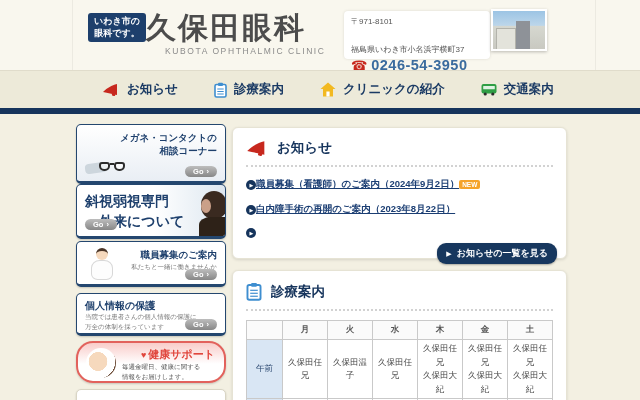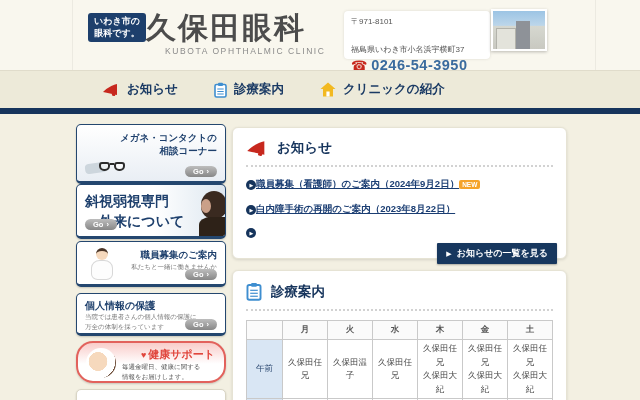--- a/index.html
+++ b/index.html
@@ -94,21 +94,21 @@
                font-size:13.5px; padding-bottom:8px; border-bottom:2px dotted #d2d2d2; }
   .news-list { margin-top:11px; }
   .news-item { display:flex; align-items:center; gap:0; margin-bottom:12px; cursor:pointer; }
   .bullet { width:10px; height:10px; min-width:10px; background:#16345c; border-radius:50%;
             color:#fff; font-size:5px; display:flex; align-items:center; justify-content:center;
             padding-left:1px; }
   .news-link { color:#1b3e73; font-size:9.5px; font-weight:bold; text-decoration:underline; }
   .new-badge { background:#f5a329; color:#fff; font-size:6.5px; font-weight:bold;
                padding:1px 3px; border-radius:2px; }
   .more-btn { position:absolute; right:9px; bottom:-6px; background:#17375e; color:#fff;
-              font-size:9px; font-weight:bold; padding:4px 9px; border-radius:1px;
+              font-size:9px; font-weight:bold; padding:4px 9px; border-radius:9px;
               display:flex; align-items:center; gap:5px; box-shadow:0 1px 2px rgba(0,0,0,.3);
               cursor:pointer; }
   .more-arrow { font-size:7px; }
 
   table.schedule { width:100%; border-collapse:collapse; margin-top:9px; table-layout:fixed; }
   table.schedule th, table.schedule td { border:1px solid #c9c9c9; text-align:center;
               font-size:8.5px; color:#555; }
   table.schedule col.c0 { width:36px; }
   table.schedule thead th { background:#fafafa; height:19px; font-weight:bold; }
   table.schedule td { height:40px; color:#444; white-space:pre-line; line-height:1.6; padding:2px 1px; }
@@ -164,20 +164,31 @@
       <span>診療案内</span>
     </div>
     <div class="nav-item">
       <span class="ic">
         <svg width="16" height="15" viewBox="0 0 16 15">
             <path d="M8 0.5 L15.5 7 H13 V14.5 H3 V7 H0.5 Z" fill="#f2b921"></path>
             <rect x="6.4" y="9.5" width="3.2" height="5" fill="#fff"></rect>
           </svg>
       </span>
       <span>クリニックの紹介</span>
+    </div>
+    <div class="nav-item">
+      <span class="ic">
+        <svg width="16" height="13" viewBox="0 0 16 13">
+            <rect x="0.5" y="1" width="15" height="9.5" rx="2" fill="#2f9e44"></rect>
+            <rect x="2.2" y="3" width="11.6" height="3.2" rx="0.5" fill="#dff2e2"></rect>
+            <circle cx="4.2" cy="11" r="1.6" fill="#2b2b2b"></circle>
+            <circle cx="11.8" cy="11" r="1.6" fill="#2b2b2b"></circle>
+          </svg>
+      </span>
+      <span>交通案内</span>
     </div>
   </div>
   <div class="navy-bar"></div>
 
   <div class="banner banner1">
     <div class="glasses">
       <div class="lens-case"></div>
         <div class="lens l1"></div>
         <div class="lens l2"></div>
     </div>

